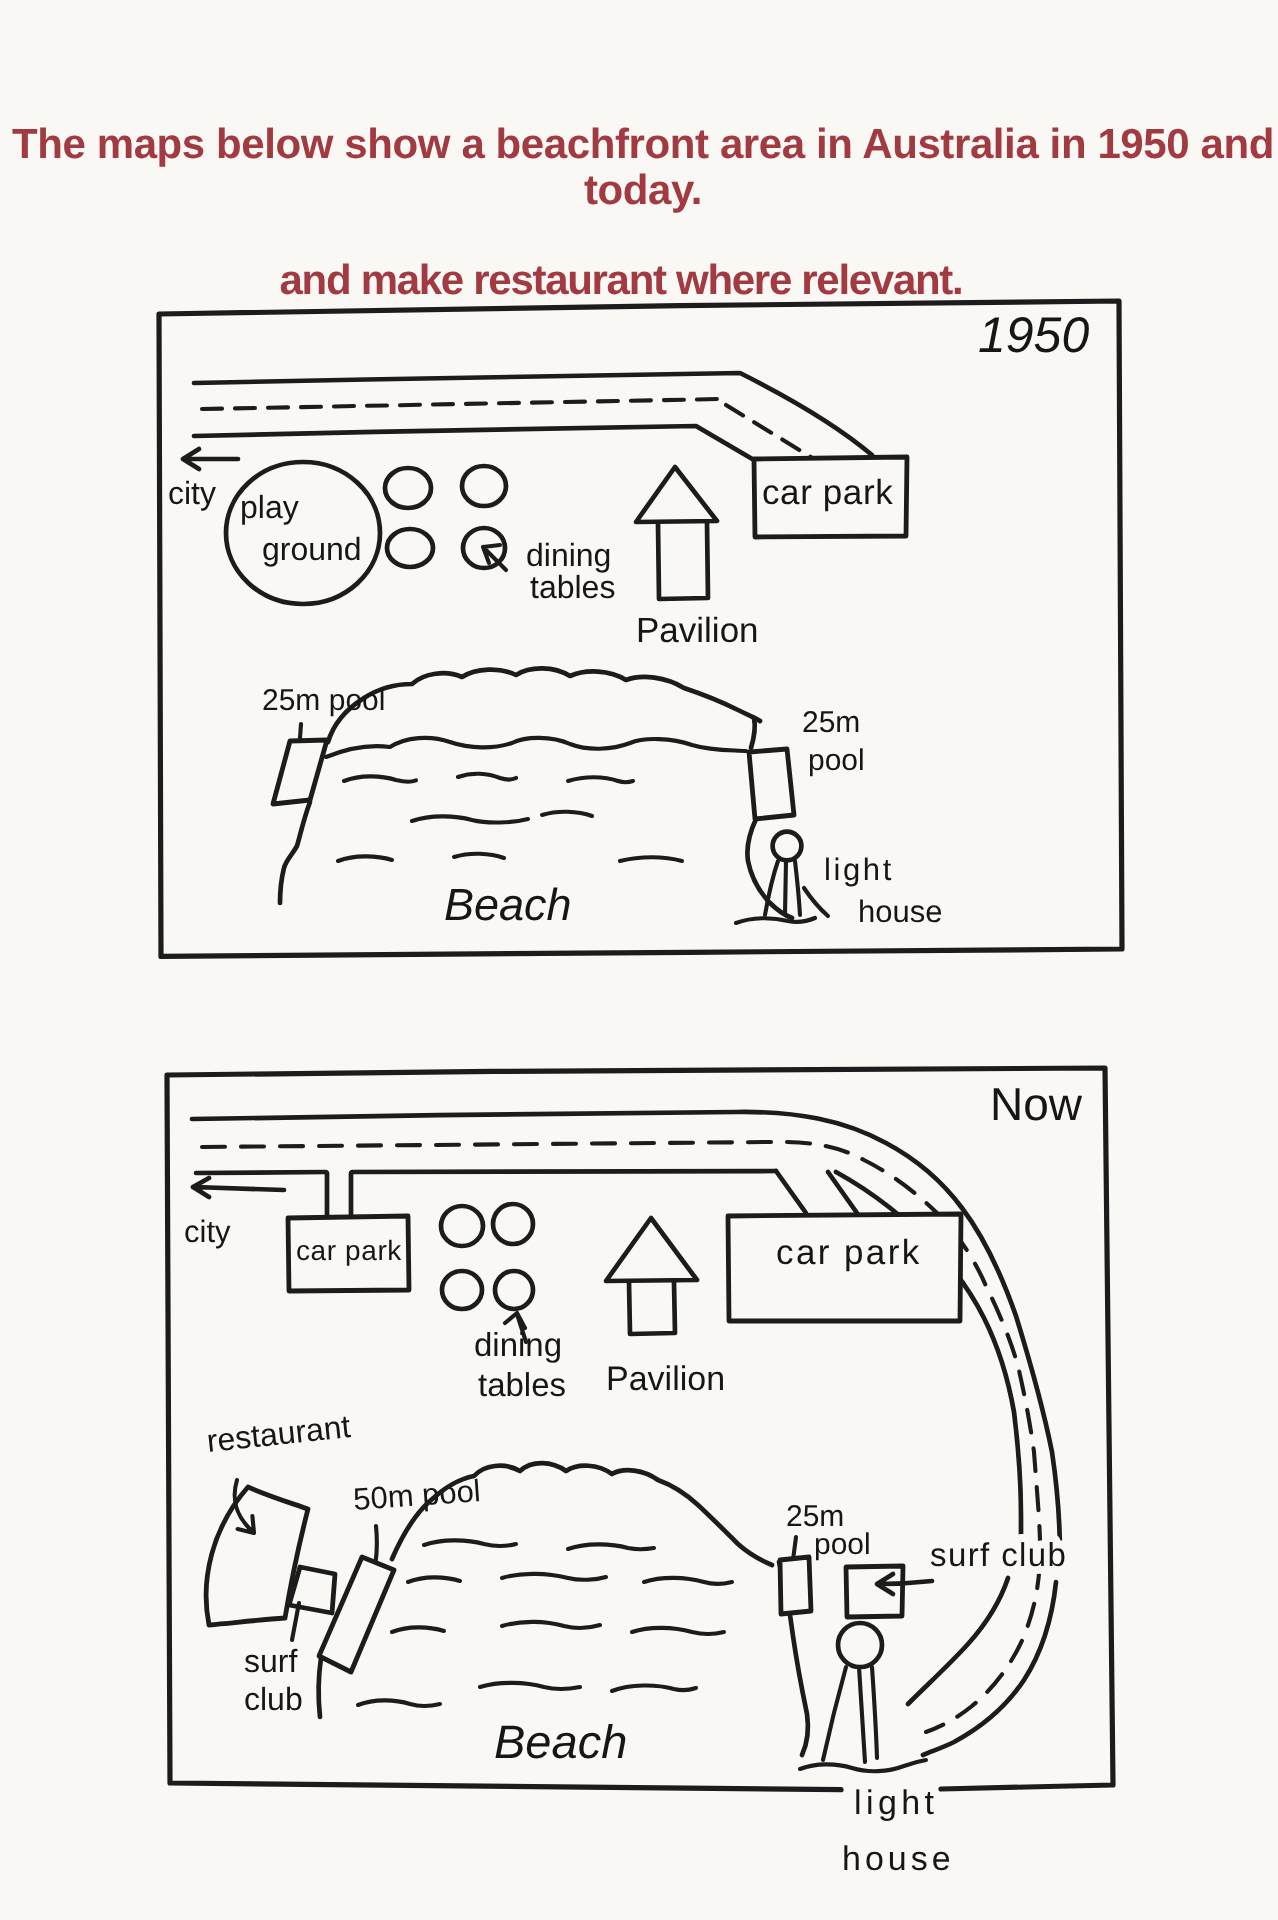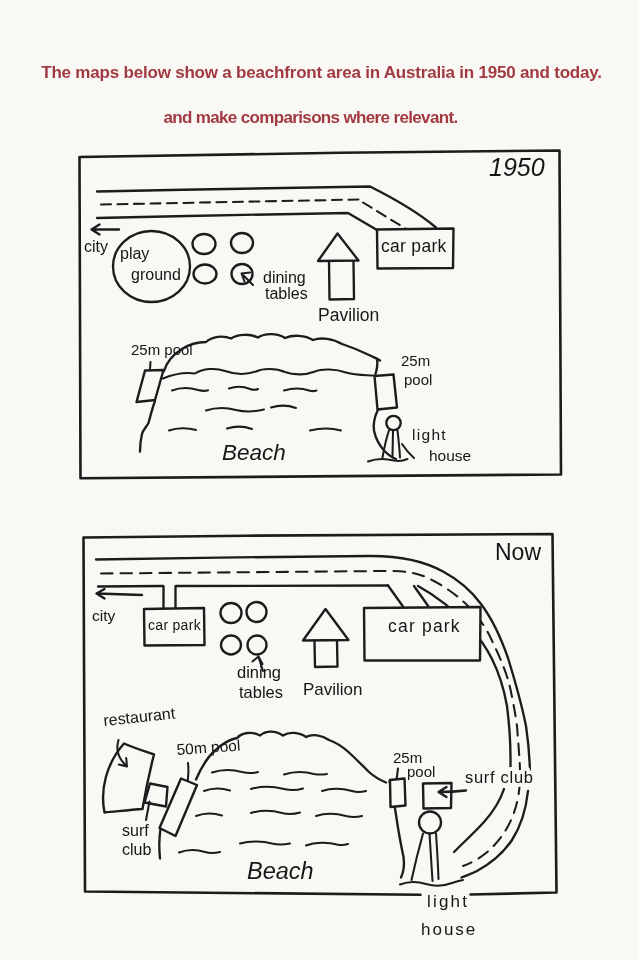--- a/index.html
+++ b/index.html
@@ -1,31 +1,31 @@
 <!DOCTYPE html>
 <html><head>
 <meta charset="utf-8">
 <style>
   html,body{margin:0;padding:0;}
   body{width:639px;height:960px;background:#faf8f5;overflow:hidden;position:relative;}
   .head{position:absolute;top:62px;left:0;width:639px;text-align:center;
-    font-family:"Liberation Sans",sans-serif;font-size:17px;font-weight:bold;
+    font-family:"Liberation Sans",sans-serif;font-size:21px;font-weight:bold;
     color:#a23a42;line-height:22.5px;letter-spacing:-0.2px;}
   svg{position:absolute;top:0;left:0;}
   .ln{fill:none;stroke:#1c1c1c;stroke-width:2.35;stroke-linecap:round;stroke-linejoin:round;}
   .bd{fill:none;stroke:#1c1c1c;stroke-width:2.6;stroke-linecap:round;stroke-linejoin:round;}
   .bx{fill:#faf8f5;stroke:#1c1c1c;stroke-width:2.4;stroke-linejoin:round;}
   .th{fill:none;stroke:#1c1c1c;stroke-width:2.05;stroke-linecap:round;stroke-linejoin:round;}
   text{fill:#161616;font-family:"Liberation Sans",sans-serif;}
 </style>
 </head>
 <body>
 <div class="head"><span style="position:relative;left:2px">The maps below show a beachfront area in Australia in 1950 and today.</span><br>
 <br>
-<span style="letter-spacing:-0.65px;position:relative;left:-9px">and make comparisons where relevant.</span></div>
+<span style="letter-spacing:-0.65px;position:relative;left:-9px">and make restaurant where relevant.</span></div>
 <svg width="639" height="960" viewBox="0 0 639 960">
 
 <g id="map1">
 
   <path class="bd" d="M79.5,157 C200,154.5 420,151.5 559.5,150.5 L561,474.5 C420,475.8 200,477 80.5,478.2 Z"></path>
 
   <path class="ln" d="M97,191.5 C190,189.5 300,187.5 370,186.5 C398,200.5 420,214 436,227.5"></path>
   <path class="ln" d="M97,218 C180,216 280,214 348,213 L377,230"></path>
   <path class="th" d="M101,204.5 L360,199.5 M363,202.5 L407,229.5" stroke-dasharray="10 6.5"></path>
 

